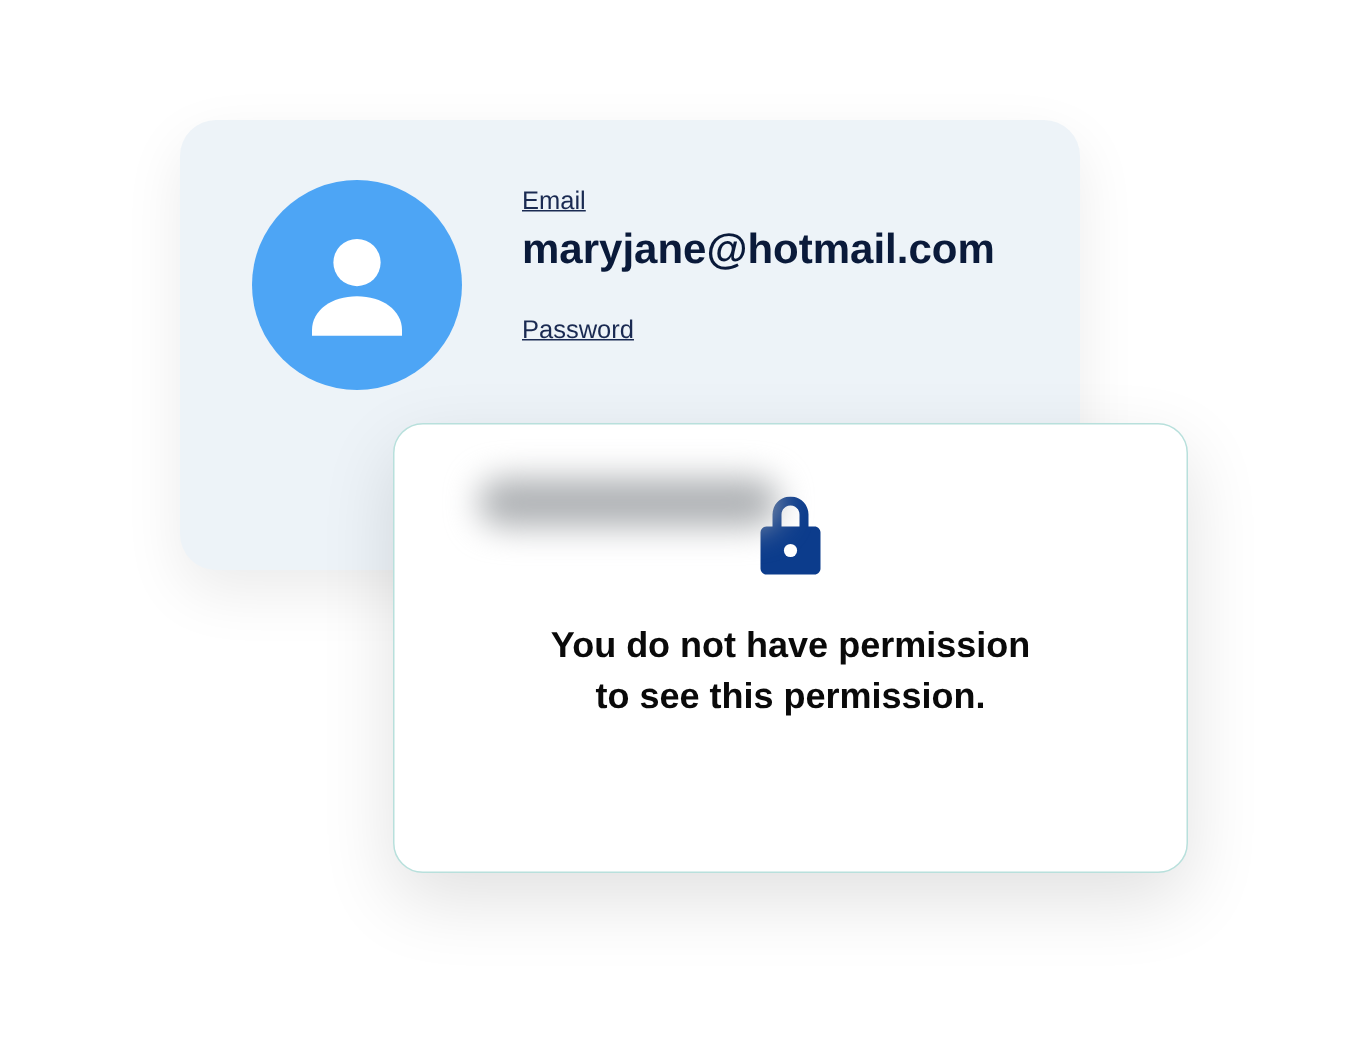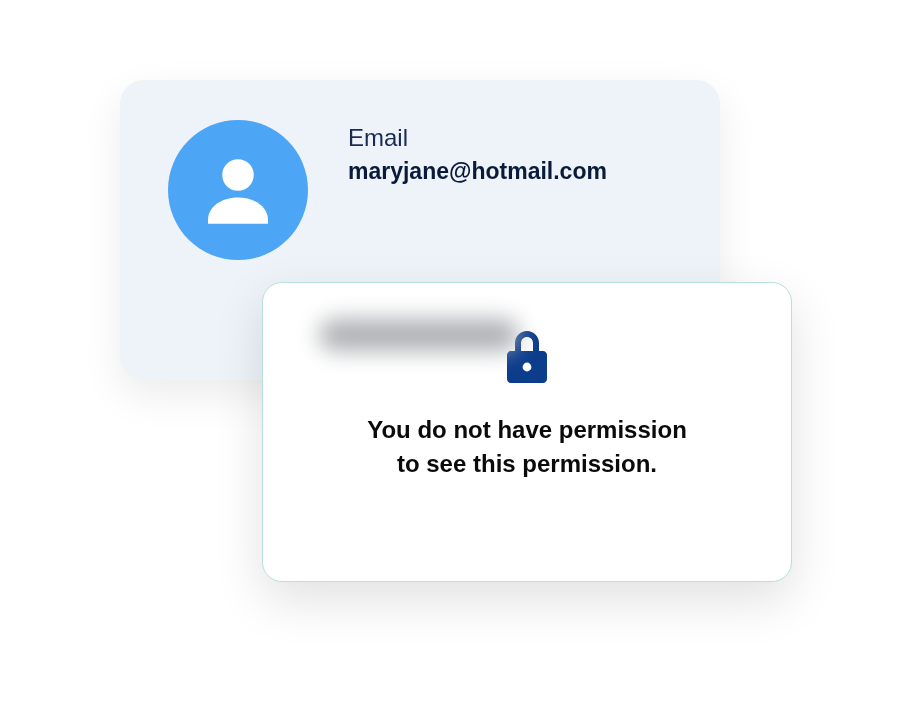--- a/index.html
+++ b/index.html
@@ -60,27 +60,28 @@
       padding-top: 4px;
     }
     
     .field-group {
       display: flex;
       flex-direction: column;
       gap: 6px;
     }
     
     .field-label {
-      font-size: 24px;
+      font-size: 17px;
       color: #1a2a52;
       font-weight: 400;
+      text-decoration: underline;
     }
     
     .field-value {
-      font-size: 23px;
+      font-size: 28px;
       color: #0a1a3a;
       font-weight: 700;
     }
     
     .permission-card {
       position: absolute;
       left: 262px;
       top: 282px;
       width: 530px;
       height: 300px;
@@ -142,20 +143,23 @@
       </svg>
     </div>
   </div>
 
   <div class="profile-info">
     <div class="field-group">
       <div class="field-label">Email</div>
       <div class="field-value">maryjane@hotmail.com</div>
     </div>
 
+    <div class="field-group">
+      <div class="field-label">Password</div>
+    </div>
   </div>
 </div>
 
 <div class="permission-card">
   <div class="blurred-content">
     <div class="blur-bar"></div>
   </div>
 
   <div class="lock-icon-wrapper">
     <svg viewBox="0 0 24 28" fill="#0c3c8c">

